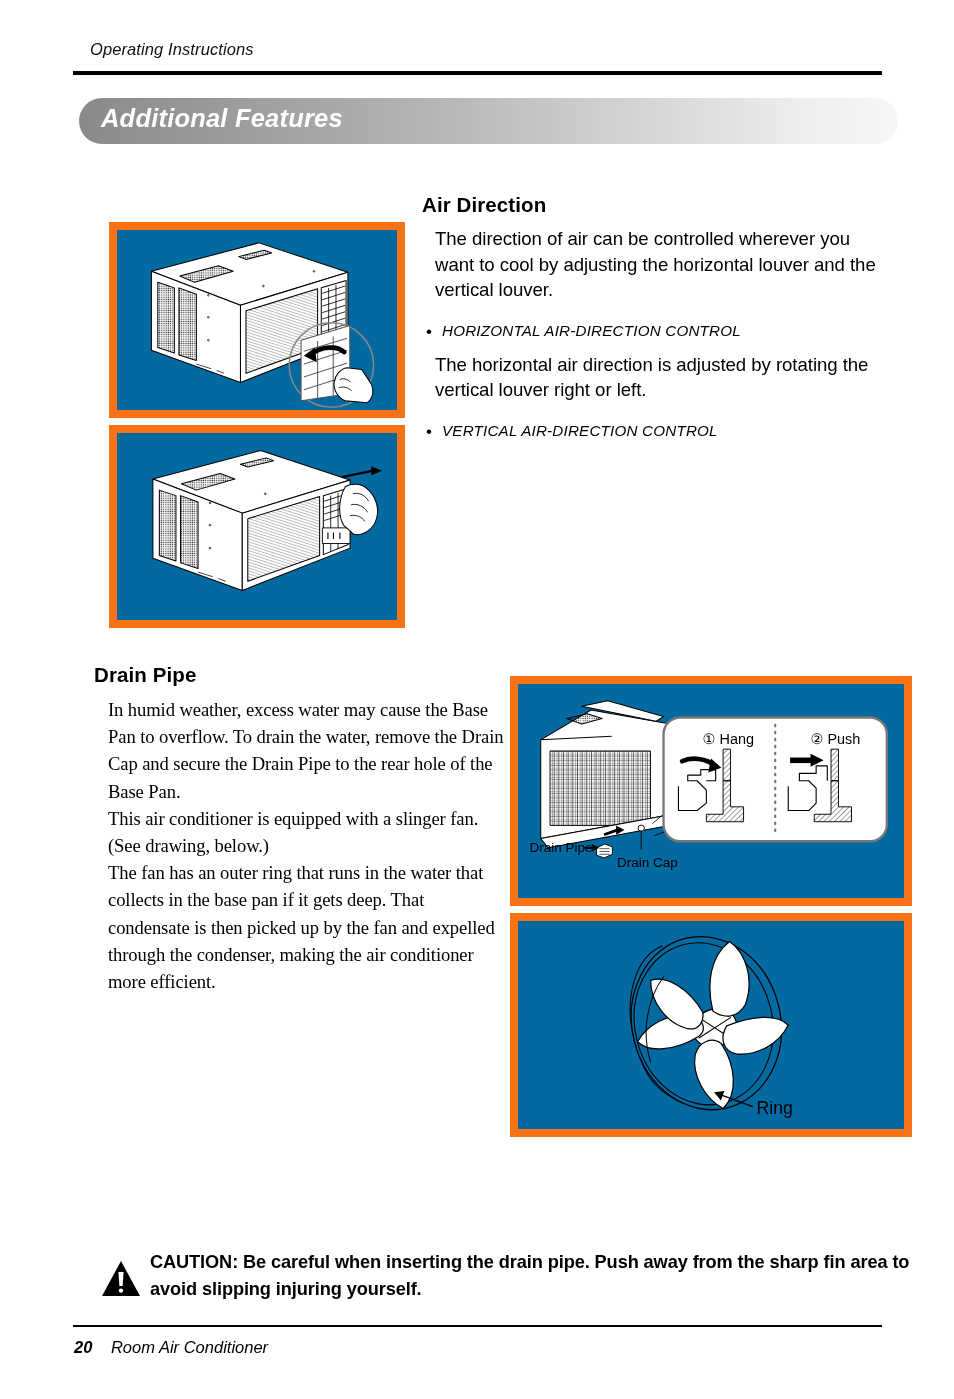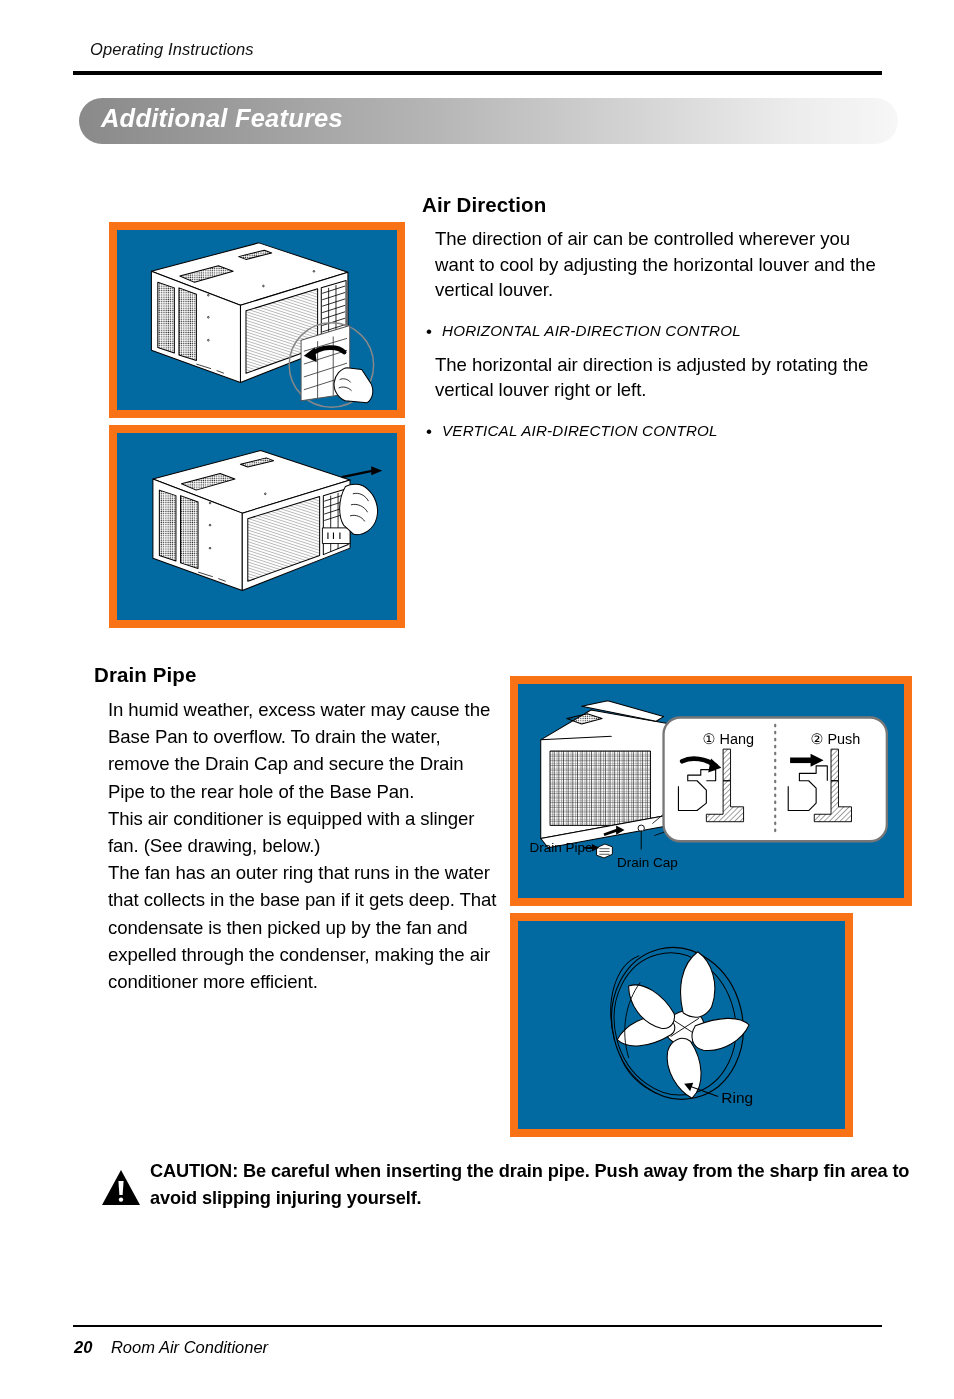--- a/index.html
+++ b/index.html
@@ -64,21 +64,21 @@
   .figbox {
     position: absolute;
     border: 8px solid #f97316;
     background: #0369a1;
     box-sizing: border-box;
     overflow: hidden;
   }
   #fig-horizontal { left: 109px; top: 222px; width: 296px; height: 196px; }
   #fig-vertical   { left: 109px; top: 425px; width: 296px; height: 203px; }
   #fig-drain      { left: 510px; top: 676px; width: 402px; height: 230px; }
-  #fig-fan        { left: 510px; top: 913px; width: 343px; height: 224px; }
+  #fig-fan        { left: 510px; top: 913px; width: 402px; height: 224px; }
 
   .figbox svg { display: block; width: 100%; height: 100%; }
 
   
   .air-direction {
     position: absolute;
     left: 422px;
     top: 193px;
     width: 470px;
   }
@@ -118,27 +118,28 @@
     position: absolute;
     left: 94px;
     top: 663px;
     width: 410px;
   }
   .drain-par {
     font-size: 18.6px;
     line-height: 27.2px;
     margin: 0 0 0 14px;
     letter-spacing: -0.1px;
+    font-family: Liberation Serif, serif;
   }
 
   
   .caution {
     position: absolute;
     left: 100px;
-    top: 1154px;
+    top: 1245px;
     width: 810px;
     display: flex;
     align-items: center;
   }
   .caution-icon {
     flex: 0 0 auto;
     width: 42px;
     margin-right: 8px;
     padding-top: 14px;
   }

